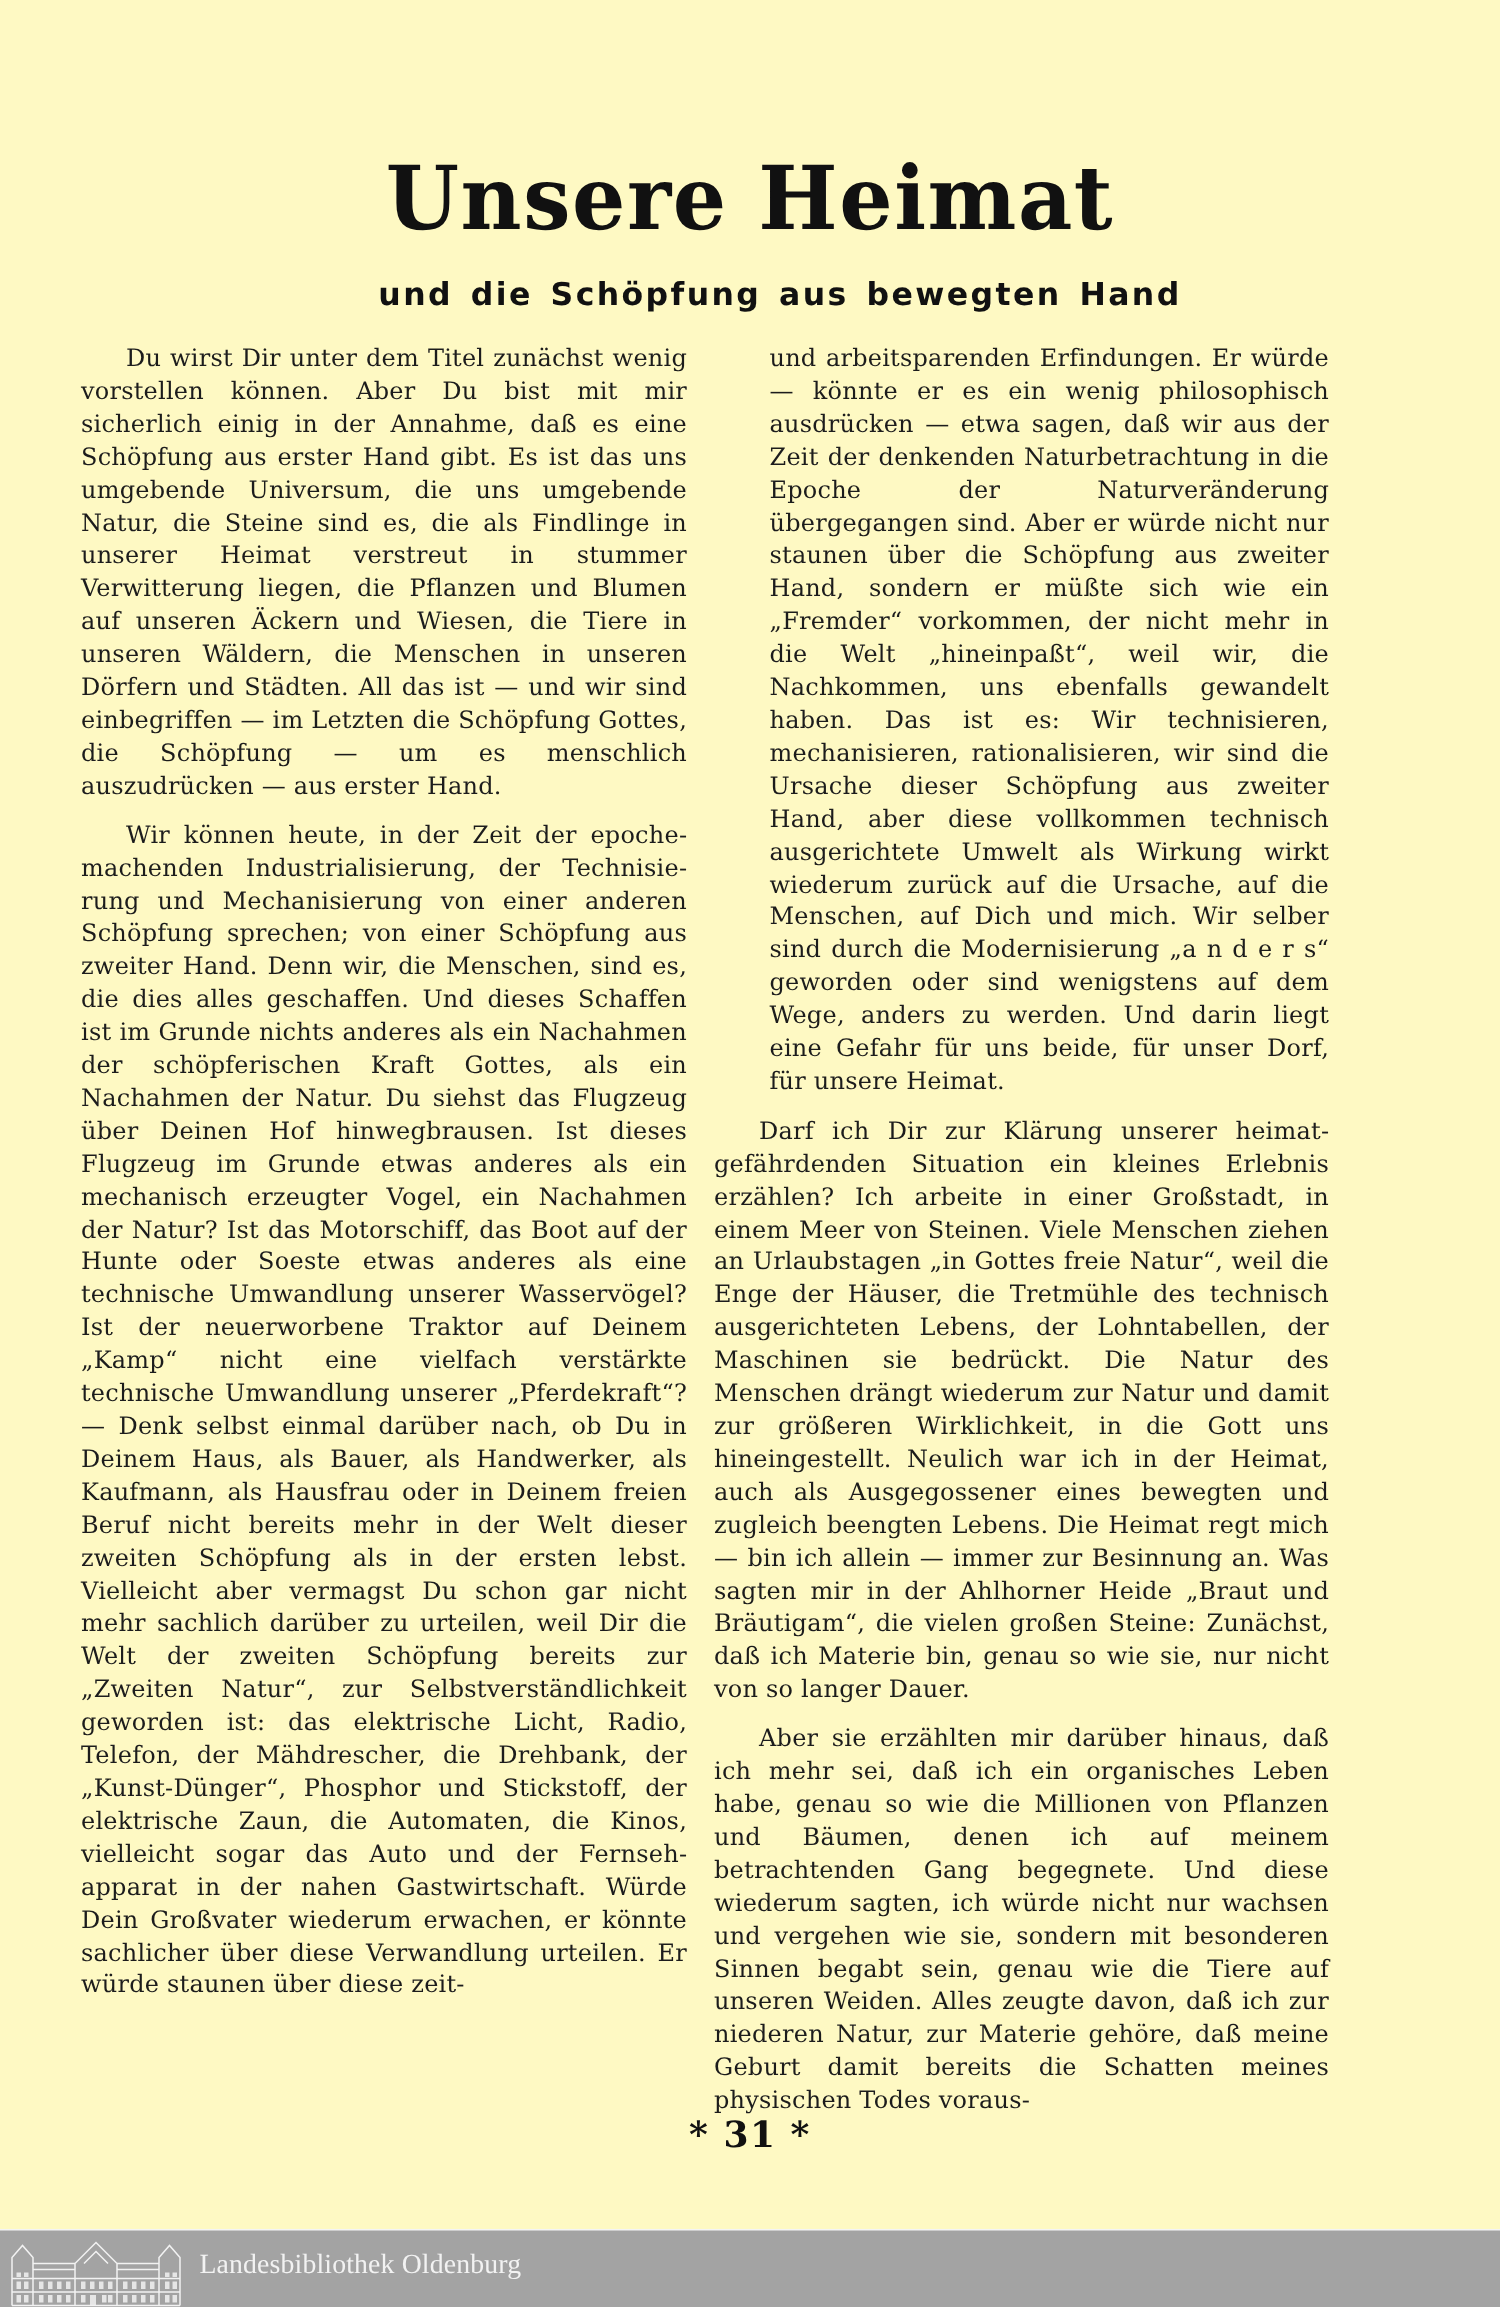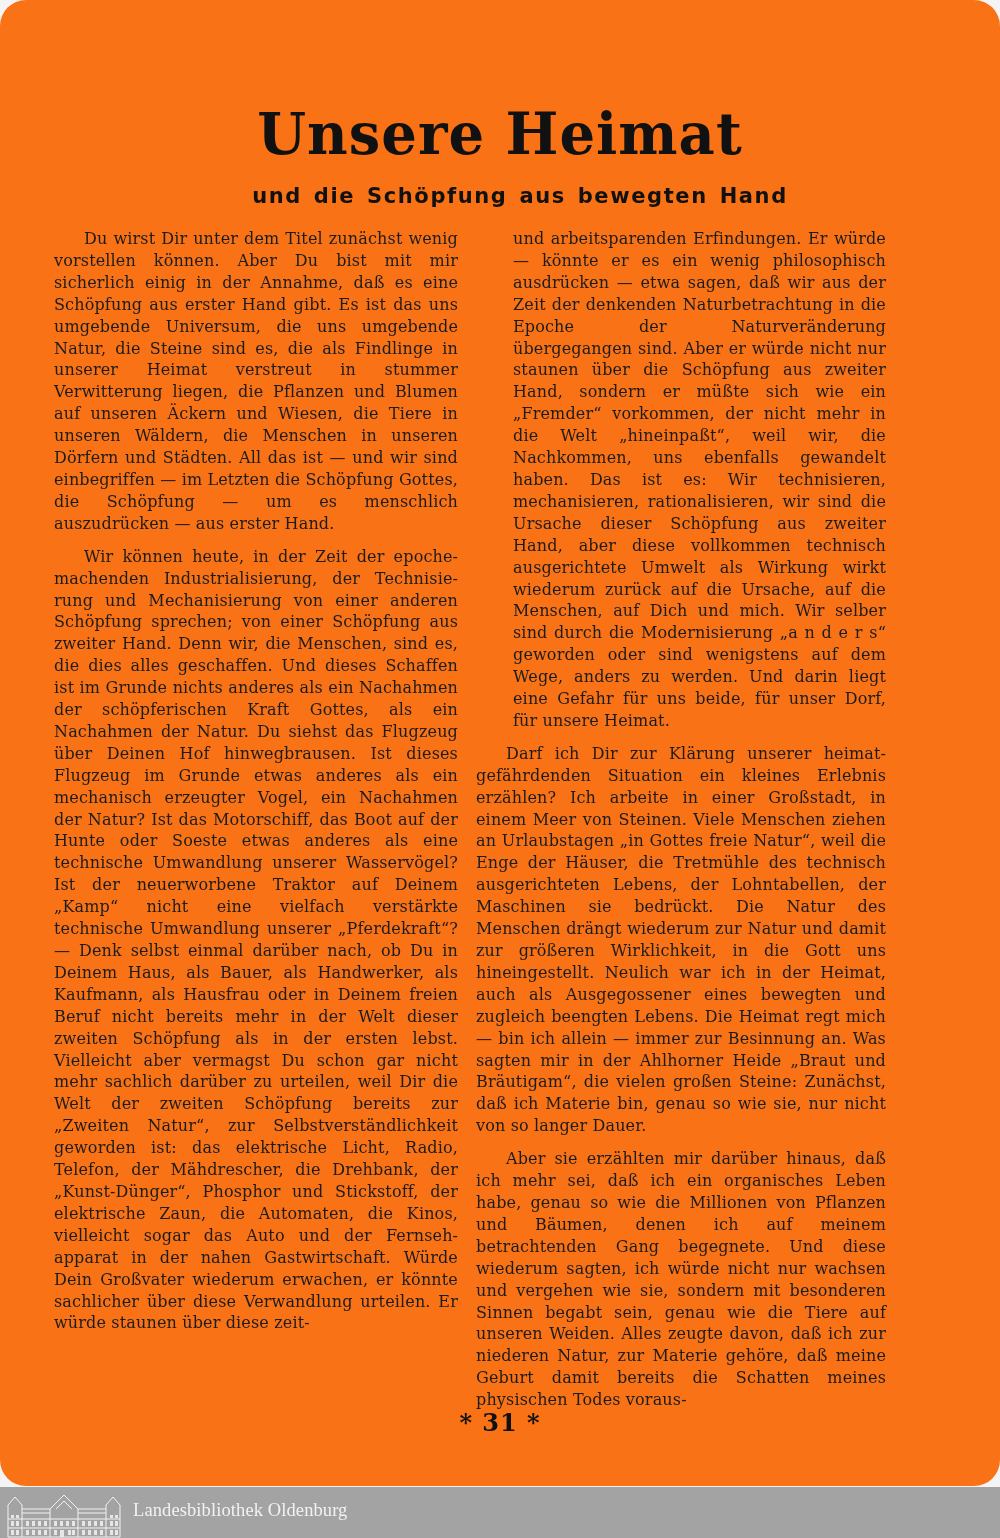--- a/index.html
+++ b/index.html
@@ -10,22 +10,21 @@
     position: relative;
     overflow: hidden;
     font-family: "DejaVu Serif", serif;
     color: #1c1c1c;
   }
   .page {
     position: absolute;
     left: 0; top: 0;
     width: 1000px;
     height: 1486px;
-    background: #f97316;
-    border-radius: 26px;
+    background: #fef9c3;
   }
   .title {
     position: absolute;
     left: 0; width: 1000px;
     top: 98px;
     text-align: center;
     font-family: "DejaVu Serif", serif;
     font-weight: bold;
     font-size: 56px;
     letter-spacing: 1px;

